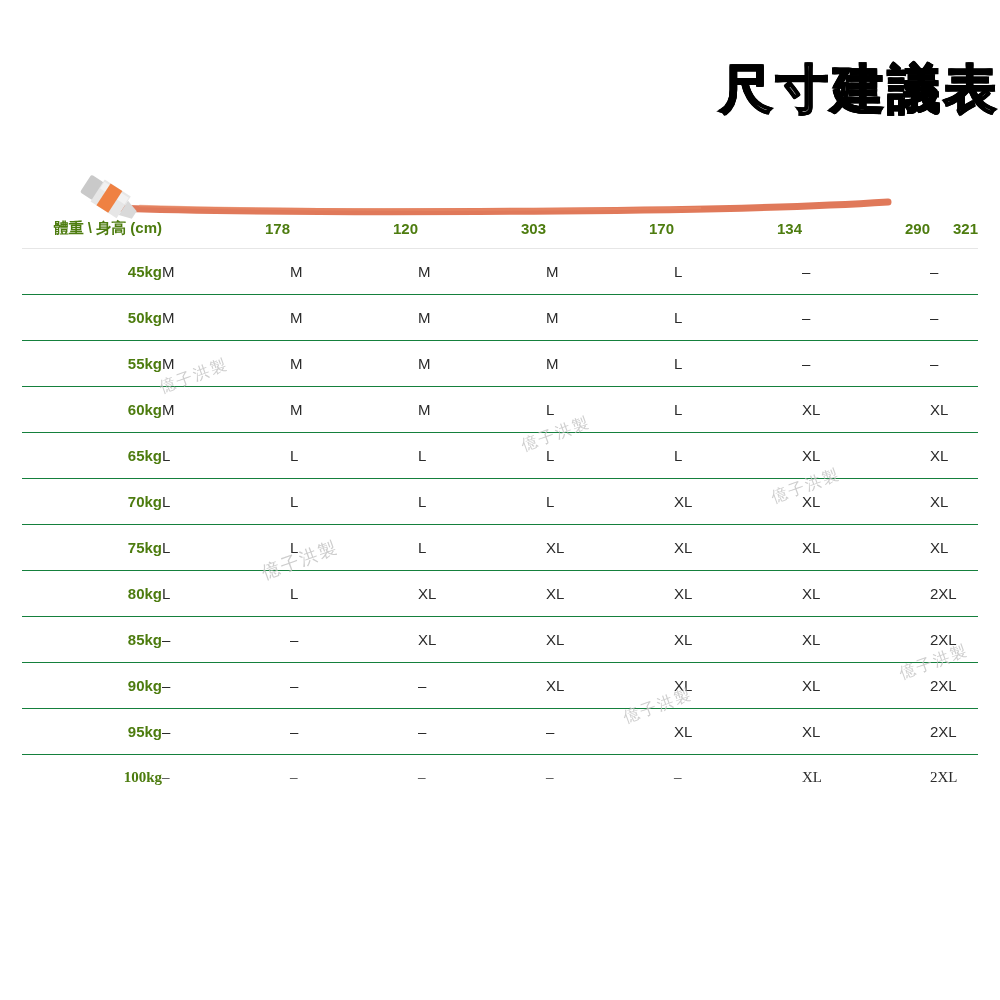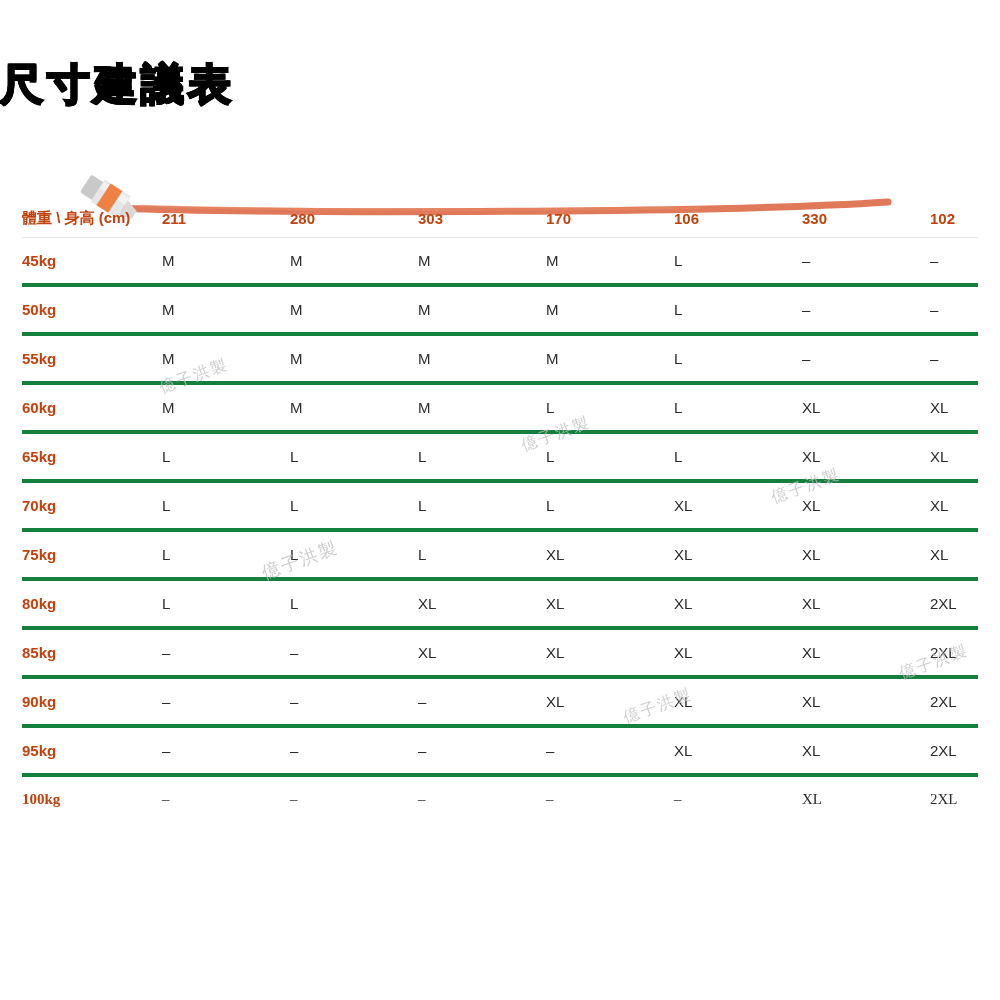--- a/index.html
+++ b/index.html
@@ -9,48 +9,48 @@
     height: 1000px;
     background: #ffffff;
     overflow: hidden;
     font-family: "Liberation Sans", "DejaVu Sans", sans-serif;
   }
   .page { position: relative; width: 1000px; height: 1000px; }
 
   
   .title {
     margin: 60px 0 0 0;
-    text-align: left;
-    font-size: 43px;
+    text-align: right;
+    font-size: 52px;
     line-height: 1.15;
     font-weight: 800;
     letter-spacing: 4px;
     color: #ffffff;
     -webkit-text-stroke: 2.2px #000000;
     text-shadow:
       1px 0 0 #000, -1px 0 0 #000, 0 1px 0 #000, 0 -1px 0 #000,
       1px 1px 0 #000, -1px -1px 0 #000, 1px -1px 0 #000, -1px 1px 0 #000;
   }
 
   
   .stroke-svg { position: absolute; top: 0; left: 0; width: 1000px; height: 190px; pointer-events: none; }
 
   
   .size-table { margin: 90px 22px 0 22px; width: 956px; position: relative; z-index: 2; }
   .trow {
     display: grid;
     grid-template-columns: 140px repeat(6, 128px) 48px;
     align-items: center;
     height: 45px;
-    border-bottom: 4px solid #15803d;
+    border-bottom: 1px solid #15803d;
   }
   .trow.thead { height: 38px; border-bottom: 1px solid #e6e6e6; }
   .trow:last-child { border-bottom: none; font-family: Liberation Serif, serif; }
   .cell { font-size: 15px; color: #2b2b2b; text-align: left; white-space: nowrap; }
-  .cell.head, .cell.label { font-weight: bold; color: #c2410c; }
+  .cell.head, .cell.label { font-weight: bold; color: #4d7c0f; text-align: right; }
 
   
   .wm {
     position: absolute;
     z-index: 3;
     font-size: 16px;
     letter-spacing: 2px;
     color: #c1c1c1;
     opacity: 0.8;
     transform: rotate(-20deg);
@@ -75,27 +75,27 @@
       <rect x="14" y="0" width="31" height="26" fill="#e6e6e6"></rect>
       <rect x="15" y="2" width="29" height="8" fill="#f2f2f2"></rect>
       <rect x="21" y="0" width="14" height="26" fill="#ef8142"></rect>
       <polygon points="45,5 58,9 58,18 45,22" fill="#d9d9d9"></polygon>
     </g>
   </svg>
 
   <div class="size-table">
     <div class="trow thead" id="table-header">
         <div class="cell head">體重 \ 身高 (cm)</div>
-        <div class="cell head">211</div>
-        <div class="cell head">280</div>
+        <div class="cell head">178</div>
+        <div class="cell head">120</div>
         <div class="cell head">303</div>
         <div class="cell head">170</div>
-        <div class="cell head">106</div>
-        <div class="cell head">330</div>
-        <div class="cell head">102</div>
+        <div class="cell head">134</div>
+        <div class="cell head">290</div>
+        <div class="cell head">321</div>
       </div>
     <div id="table-body">
         <div class="trow">
           <div class="cell label">45kg</div>
           <div class="cell val">M</div>
           <div class="cell val">M</div>
           <div class="cell val">M</div>
           <div class="cell val">M</div>
           <div class="cell val">L</div>
           <div class="cell val">–</div>

